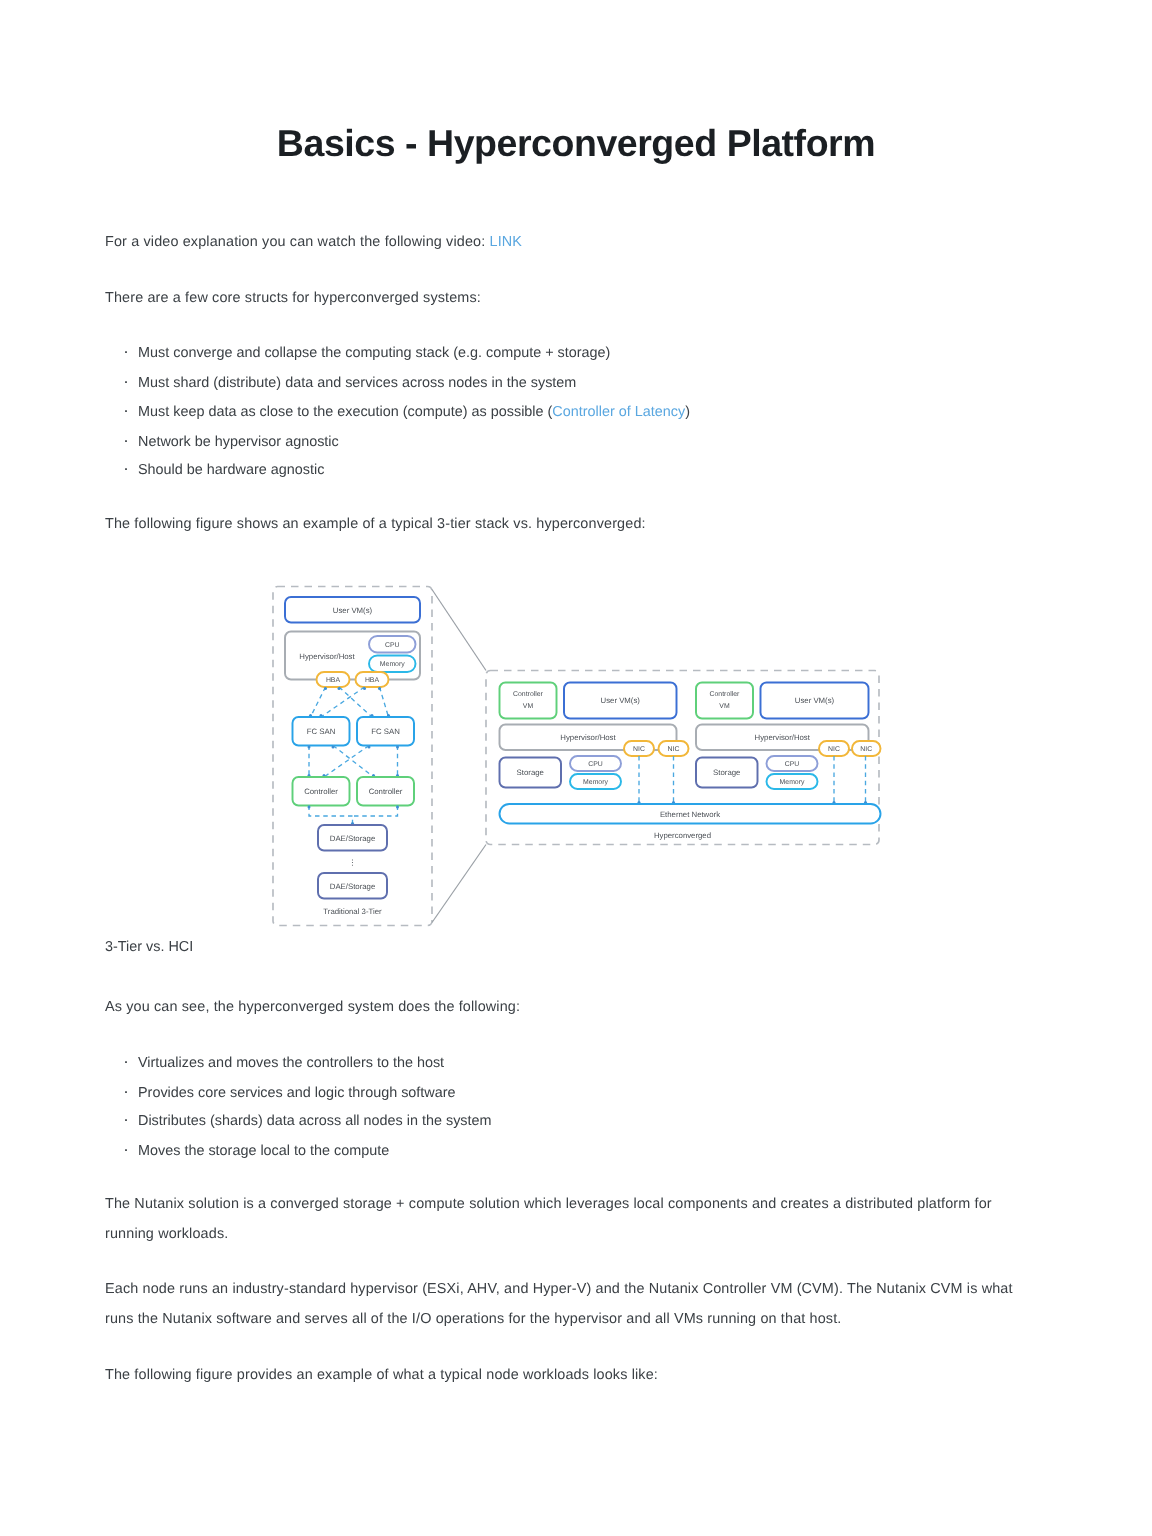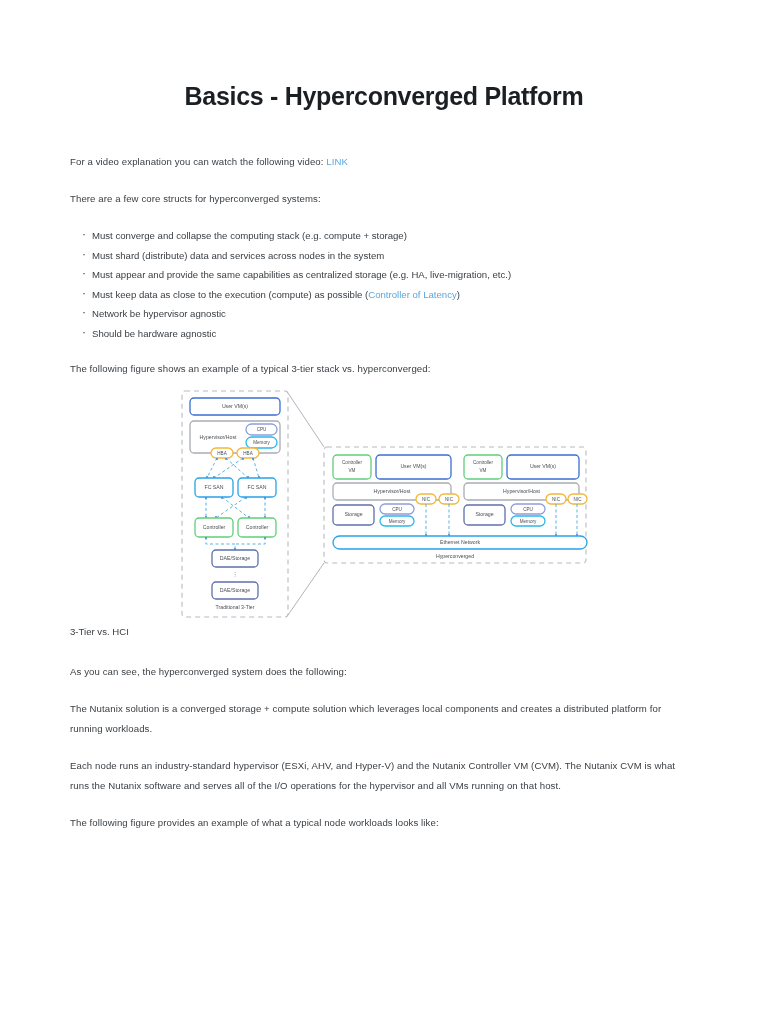--- a/index.html
+++ b/index.html
@@ -102,21 +102,20 @@
   <div class="body-col">
 
 
     <p class="para"><span>For a video explanation you can watch the following video: </span><a class="lnk" href="#">LINK</a></p>
 
     <p class="para">There are a few core structs for hyperconverged systems:</p>
 
     <ul class="bullets">
       <li>Must converge and collapse the computing stack (e.g. compute + storage)</li>
       <li>Must shard (distribute) data and services across nodes in the system</li>
-      <li>Must appear and provide the same capabilities as centralized storage (e.g. HA, live-migration, etc.)</li>
       <li><span>Must keep data as close to the execution (compute) as possible (</span><a class="lnk" href="#">Controller of Latency</a><span>)</span></li>
       <li>Network be hypervisor agnostic</li>
       <li>Should be hardware agnostic</li>
     </ul>
 
     <p class="para">The following figure shows an example of a typical 3-tier stack vs. hyperconverged:</p>
   </div>
 
   <div class="fig-wrap">
     <svg width="416" height="238" viewBox="0 0 416 238" xmlns="http://www.w3.org/2000/svg" font-family="Liberation Sans, sans-serif">
@@ -305,19 +304,25 @@
       </g>
     </svg>
   </div>
 
   <div class="caption-3tier">3-Tier vs. HCI</div>
 
   <div class="lower-col">
 
     <p class="para">As you can see, the hyperconverged system does the following:</p>
 
+    <ul class="bullets">
+      <li>Virtualizes and moves the controllers to the host</li>
+      <li>Provides core services and logic through software</li>
+      <li>Distributes (shards) data across all nodes in the system</li>
+      <li>Moves the storage local to the compute</li>
+    </ul>
 
     <p class="para">The Nutanix solution is a converged storage + compute solution which leverages local components and creates a distributed platform for running workloads.</p>
     <p class="para">Each node runs an industry-standard hypervisor (ESXi, AHV, and Hyper-V) and the Nutanix Controller VM (CVM).  The Nutanix CVM is what runs the Nutanix software and serves all of the I/O operations for the hypervisor and all VMs running on that host.</p>
     <p class="para">The following figure provides an example of what a typical node workloads looks like:</p>
   </div>
 
 </div>
 
 </body></html>

